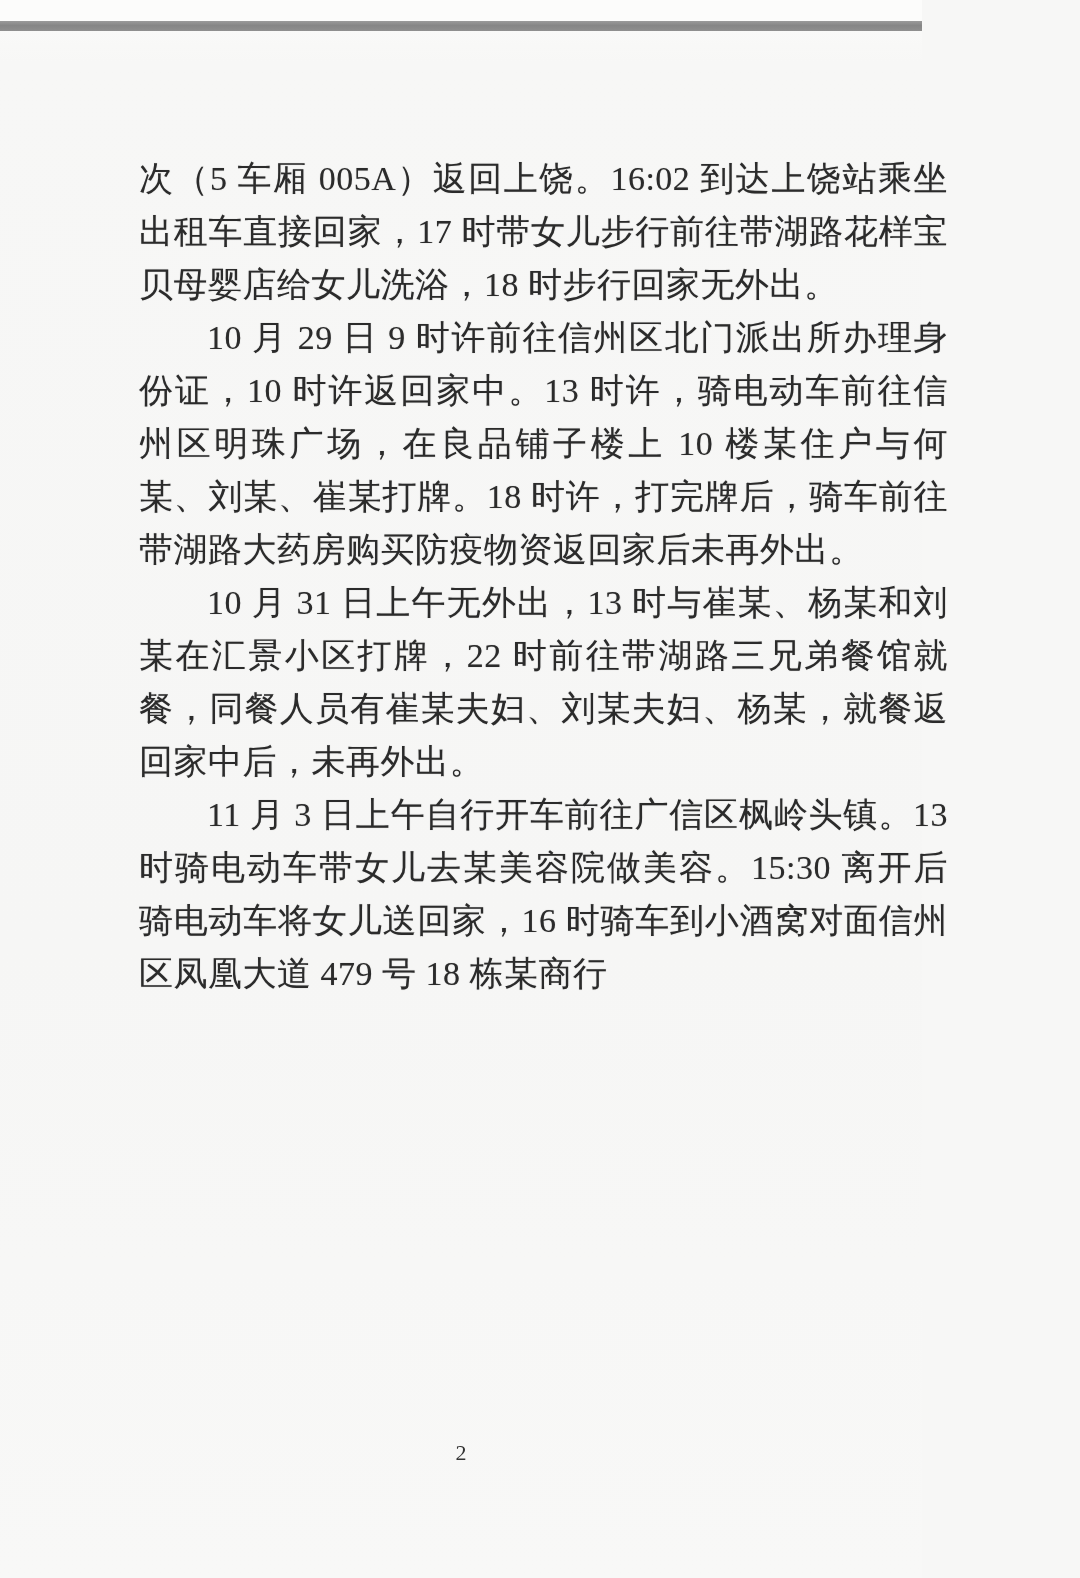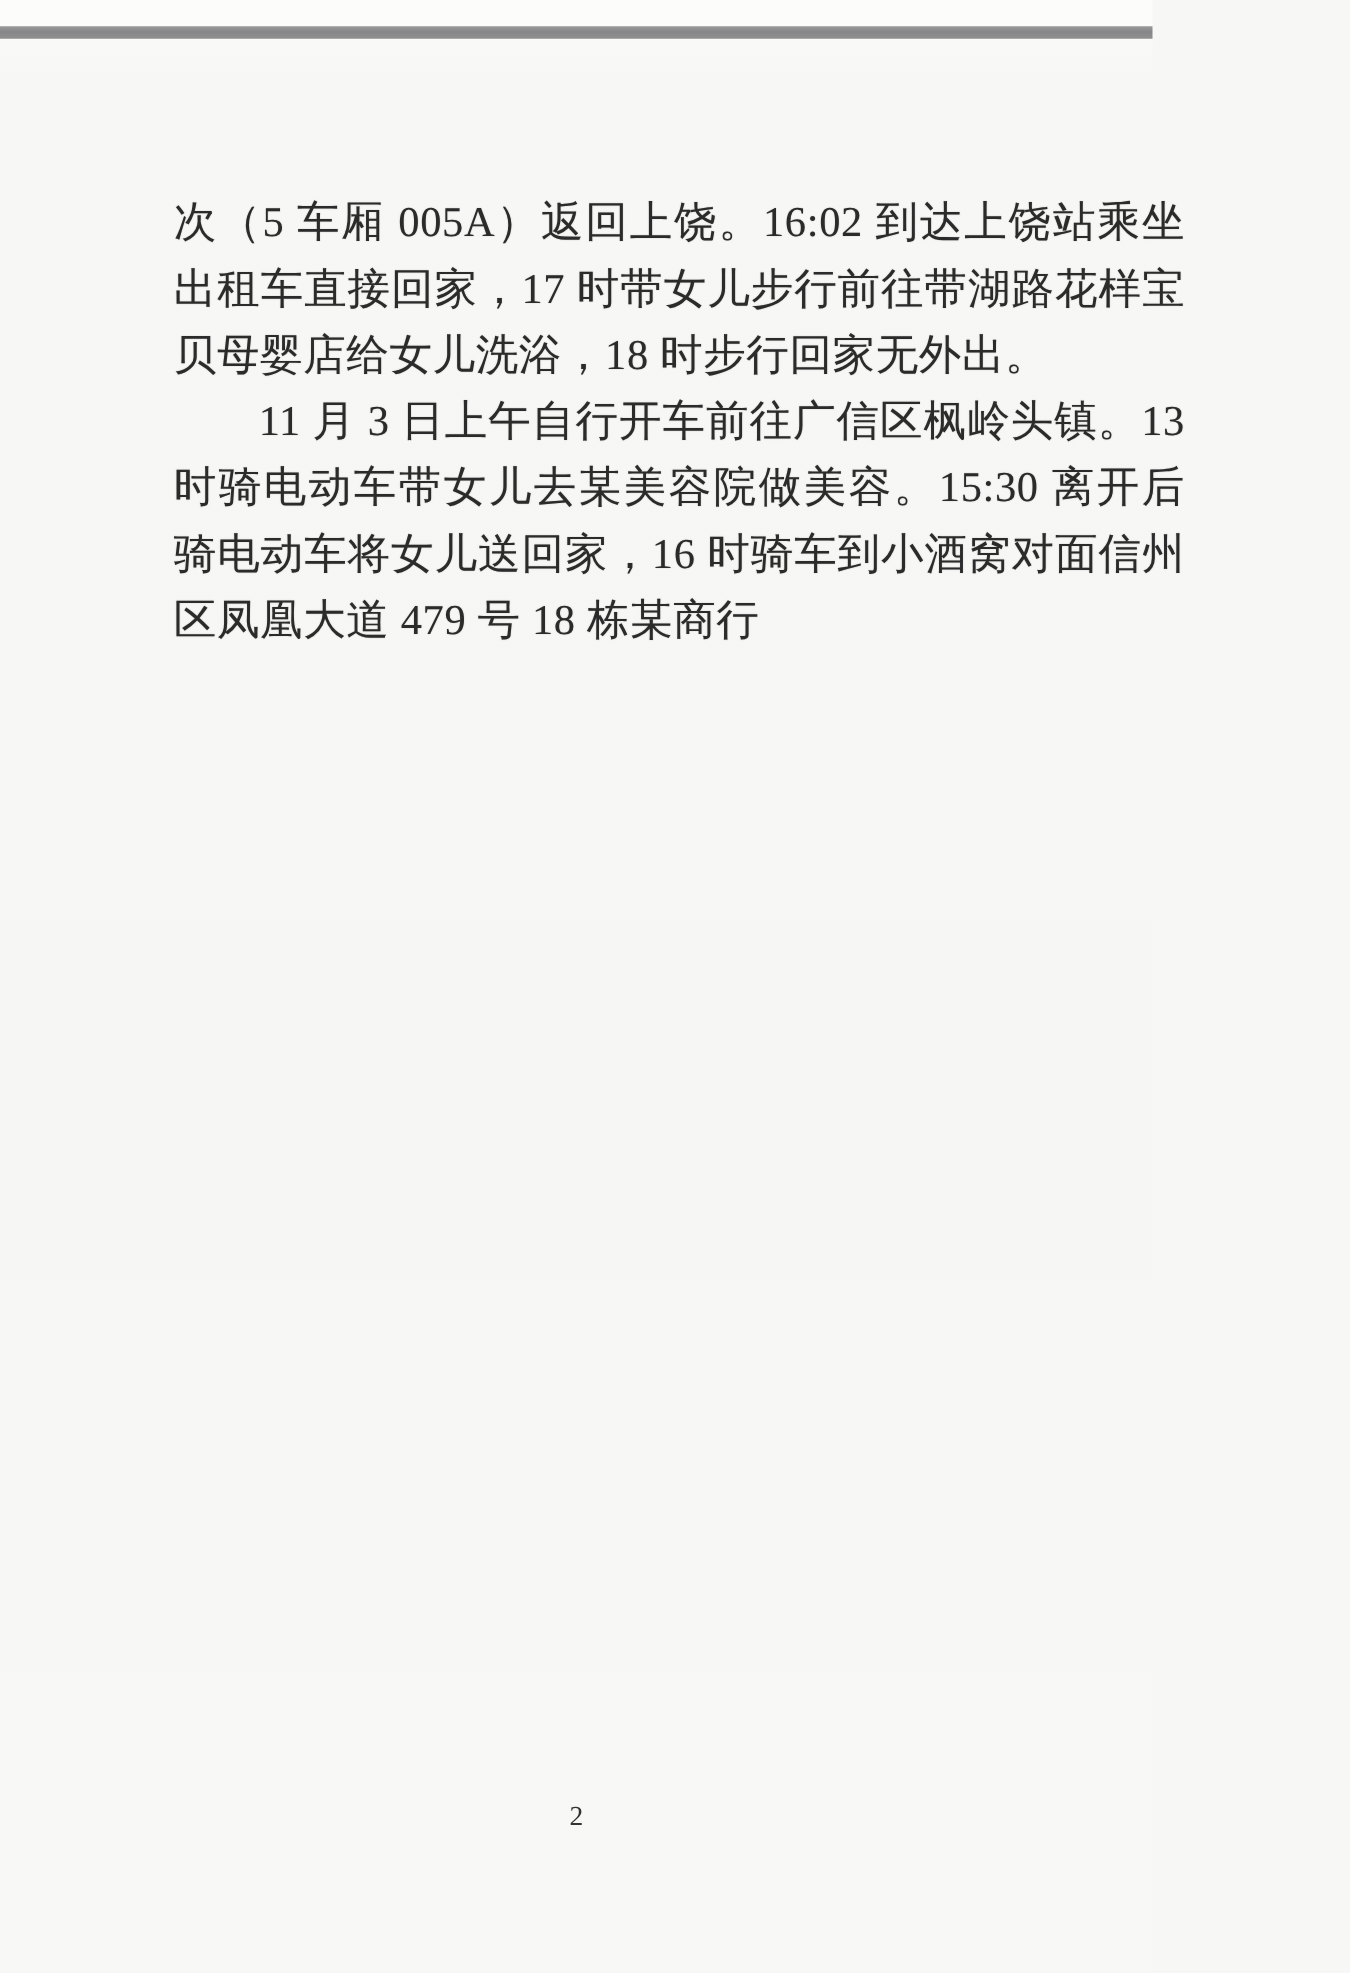--- a/index.html
+++ b/index.html
@@ -65,18 +65,20 @@
 </head>
 <body>
 
 <div class="page">
 
   <div class="top-strip"></div>
   <div class="top-divider"></div>
 
   <div class="content">
     <p>次（5 车厢 005A）返回上饶。16:02 到达上饶站乘坐出租车直接回家，17 时带女儿步行前往带湖路花样宝贝母婴店给女儿洗浴，18 时步行回家无外出。</p>
+    <p class="indent">10 月 29 日 9 时许前往信州区北门派出所办理身份证，10 时许返回家中。13 时许，骑电动车前往信州区明珠广场，在良品铺子楼上 10 楼某住户与何某、刘某、崔某打牌。18 时许，打完牌后，骑车前往带湖路大药房购买防疫物资返回家后未再外出。</p>
+    <p class="indent">10 月 31 日上午无外出，13 时与崔某、杨某和刘某在汇景小区打牌，22 时前往带湖路三兄弟餐馆就餐，同餐人员有崔某夫妇、刘某夫妇、杨某，就餐返回家中后，未再外出。</p>
     <p class="indent">11 月 3 日上午自行开车前往广信区枫岭头镇。13 时骑电动车带女儿去某美容院做美容。15:30 离开后骑电动车将女儿送回家，16 时骑车到小酒窝对面信州区凤凰大道 479 号 18 栋某商行</p>
   </div>
 
   <div class="page-number">2</div>
 
 </div>
 
 </body></html>

